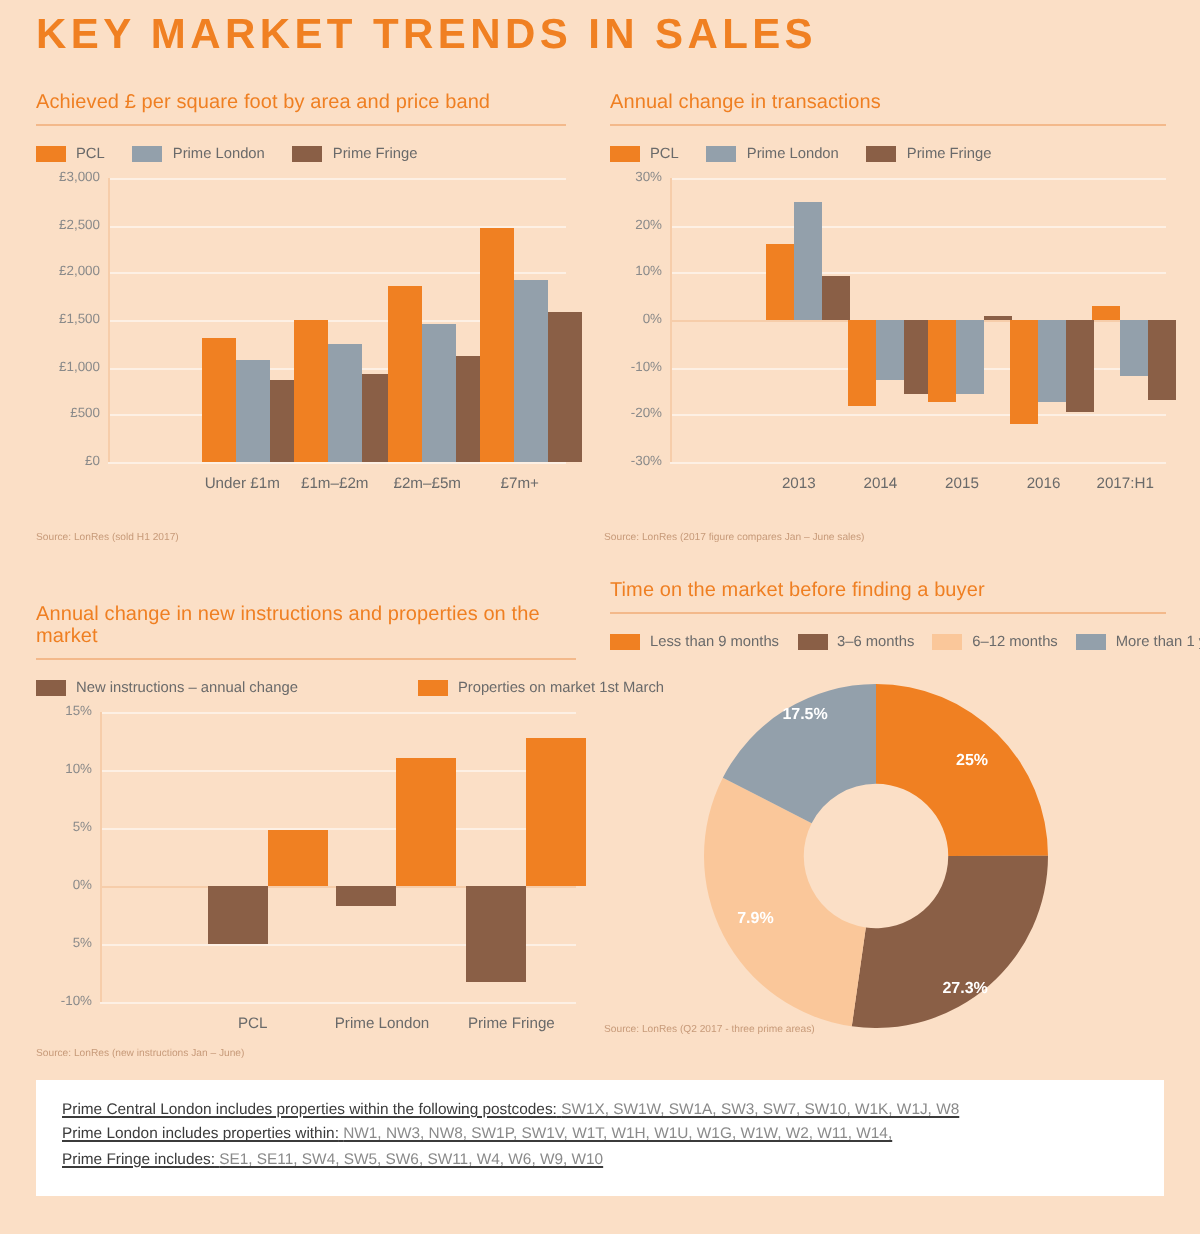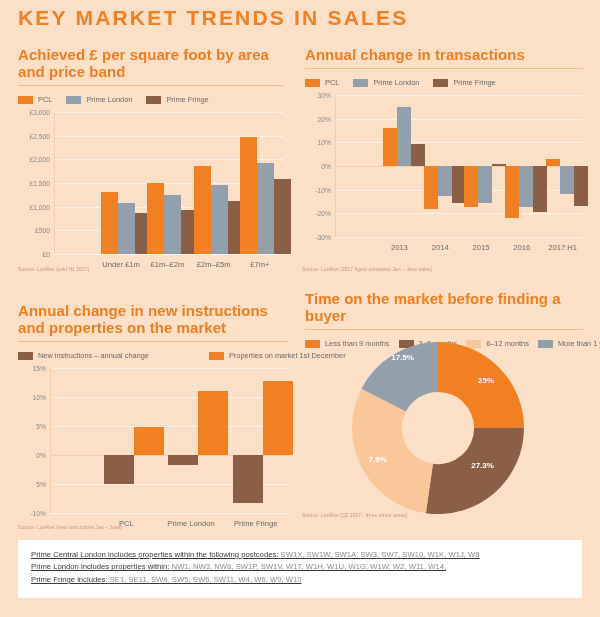--- a/index.html
+++ b/index.html
@@ -12,21 +12,21 @@
   #page { position: relative; width: 600px; height: 450px; background: #fbdfc6; }
 
   .main-title {
     position: absolute; left: 18px; top: 6px;
     font-size: 21px; letter-spacing: 2.2px;
     color: #f08022; font-weight: 700;
   }
 
   .panel { position: absolute; }
   .panel-title {
-    font-size: 15px; color: #ef7f22; font-weight: 700;
+    font-size: 10px; color: #ef7f22; font-weight: 400;
     padding-bottom: 5px; letter-spacing: .05px;
   }
   .title-rule { height: 1px; background: #f3b98b; width: 100%; }
 
   .legend { display: flex; align-items: center; margin-top: 9px; gap: 14px; }
   .legend.wide { gap: 60px; }
   .legend-item { display: flex; align-items: center; gap: 5px; }
   .swatch { width: 15px; height: 8px; display: inline-block; }
   .legend-label { font-size: 7.4px; color: #6a6a6a; white-space: nowrap; }
 
@@ -208,21 +208,21 @@
   <div class="panel" style="left:18px; top:302px; width:270px;">
     <div class="panel-title">Annual change in new instructions and properties on the market</div>
     <div class="title-rule"></div>
     <div class="legend wide">
       <div class="legend-item">
         <span class="swatch" style="background:#8a5f46"></span>
         <span class="legend-label">New instructions – annual change</span>
       </div>
       <div class="legend-item">
         <span class="swatch" style="background:#f08022"></span>
-        <span class="legend-label">Properties on market 1st December</span>
+        <span class="legend-label">Properties on market 1st March</span>
       </div>
     </div>
     <div class="plot" id="plot3" style="height:145px; margin-left:32px; width:238px;">
         <div class="gridline" style="top: 145px;"></div>
         <div class="ylab" style="top: 145px;">-10%</div>
         <div class="gridline" style="top: 116px;"></div>
         <div class="ylab" style="top: 116px;">5%</div>
         <div class="axisline" style="top: 87px;"></div>
         <div class="ylab" style="top: 87px;">0%</div>
         <div class="gridline" style="top: 58px;"></div>
@@ -272,21 +272,21 @@
       <div class="legend-item">
         <span class="swatch" style="background:#93a0ab"></span>
         <span class="legend-label">More than 1 year</span>
       </div>
     </div>
     <div class="donut-wrap" id="donut" style="left:44px; top:52px; width:178px; height:172px;"><svg width="178" height="172">
           <path d="M 89 0 A 86 86 0 0 1 174.99989411365306 85.8650465248128 L 125.11995552773428 85.94331954042137 A 36.12 36.12 0 0 0 89 49.88 Z" fill="#f08022"></path>
           <path d="M 174.99989411365306 85.8650465248128 A 86 86 0 0 1 76.89451882109246 171.14374507517928 L 83.91569790485883 121.76037293157529 A 36.12 36.12 0 0 0 125.11995552773428 85.94331954042137 Z" fill="#8a5f46"></path>
           <path d="M 76.89451882109246 171.14374507517928 A 86 86 0 0 1 12.41637247498997 46.872669460969796 L 56.83487643949579 69.56652117360731 A 36.12 36.12 0 0 0 83.91569790485883 121.76037293157529 Z" fill="#fac79a"></path>
           <path d="M 12.41637247498997 46.872669460969796 A 86 86 0 0 1 88.99999999999999 0 L 89 49.88 A 36.12 36.12 0 0 0 56.83487643949579 69.56652117360731 Z" fill="#93a0ab"></path>
-        </svg><div class="donut-label" style="left: 137.003px; top: 37.9215px;">25%</div><div class="donut-label" style="left: 133.572px; top: 123px;">27.3%</div><div class="donut-label" style="left: 28.6941px; top: 117.29px;">7.9%</div><div class="donut-label" style="left: 53.5333px; top: 15px;">17.5%</div></div>
+        </svg><div class="donut-label" style="left: 137.003px; top: 37.9215px;">25%</div><div class="donut-label" style="left: 133.572px; top: 152px;">27.3%</div><div class="donut-label" style="left: 28.6941px; top: 117.29px;">7.9%</div><div class="donut-label" style="left: 53.5333px; top: 15px;">17.5%</div></div>
     <div class="source" style="left:-3px; top:222px;">Source: LonRes (Q2 2017 - three prime areas)</div>
   </div>
 
   <div class="footer">
     <div class="footer-line">
       <span>Prime Central London includes properties within the following postcodes:</span>
       <span class="codes">SW1X, SW1W, SW1A, SW3, SW7, SW10, W1K, W1J, W8</span>
     </div>
     <div class="footer-line">
       <span>Prime London includes properties within:</span>

